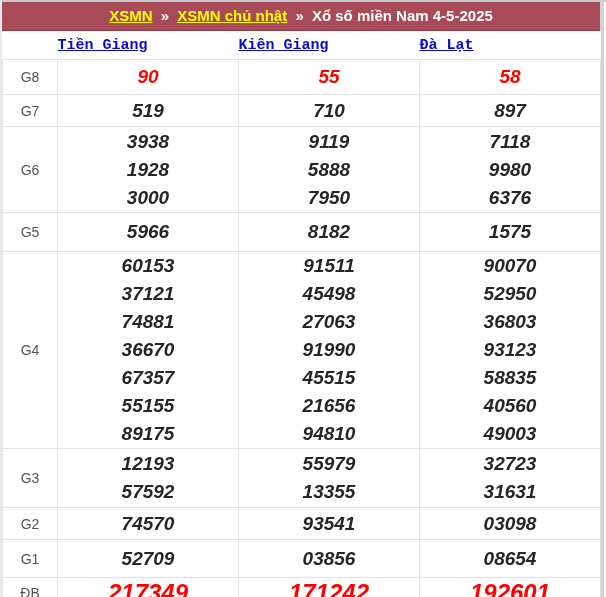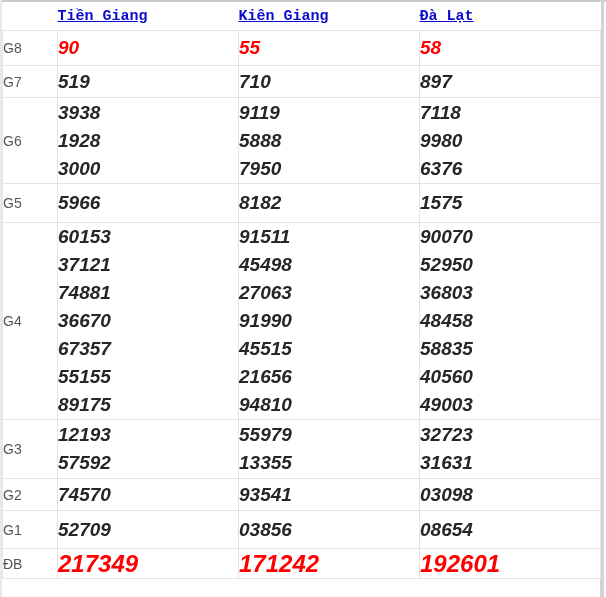--- a/index.html
+++ b/index.html
@@ -68,21 +68,21 @@
   }
   thead th a {
     color: #0b0bcc;
     font-size: 15px;
     font-weight: bold;
     text-decoration: underline;
     cursor: pointer;
   }
   tbody td {
     border: 1px solid #e4e4e4;
-    text-align: left;
+    text-align: center;
     vertical-align: middle;
     padding: 0;
   }
   td.label {
     color: #555555;
     font-size: 14px;
     font-weight: normal;
   }
   .num {
     font-size: 19px;
@@ -106,20 +106,27 @@
 </style>
 </head>
 <body>
 
 <div class="edge-top"></div>
 <div class="edge-left"></div>
 <div class="right-strip"></div>
 
 <div class="page">
 
+  <div class="titlebar">
+    <a class="crumb">XSMN</a>
+    <span class="sep">»</span>
+    <a class="crumb">XSMN chủ nhật</a>
+    <span class="sep">»</span>
+    <span class="page-title">Xổ số miền Nam 4-5-2025</span>
+  </div>
 
   <table class="results">
     <colgroup>
       <col class="c-label">
       <col class="c-val">
       <col class="c-val">
       <col class="c-val">
     </colgroup>
     <thead>
       <tr>
@@ -207,21 +214,21 @@
             <div class="num">27063</div>
             <div class="num">91990</div>
             <div class="num">45515</div>
             <div class="num">21656</div>
             <div class="num">94810</div>
           </td>
           <td class="vals">
             <div class="num">90070</div>
             <div class="num">52950</div>
             <div class="num">36803</div>
-            <div class="num">48458</div>
+            <div class="num">93123</div>
             <div class="num">58835</div>
             <div class="num">40560</div>
             <div class="num">49003</div>
           </td>
         </tr>
         <tr>
           <td class="label">G3</td>
           <td class="vals">
             <div class="num">12193</div>
             <div class="num">57592</div>

